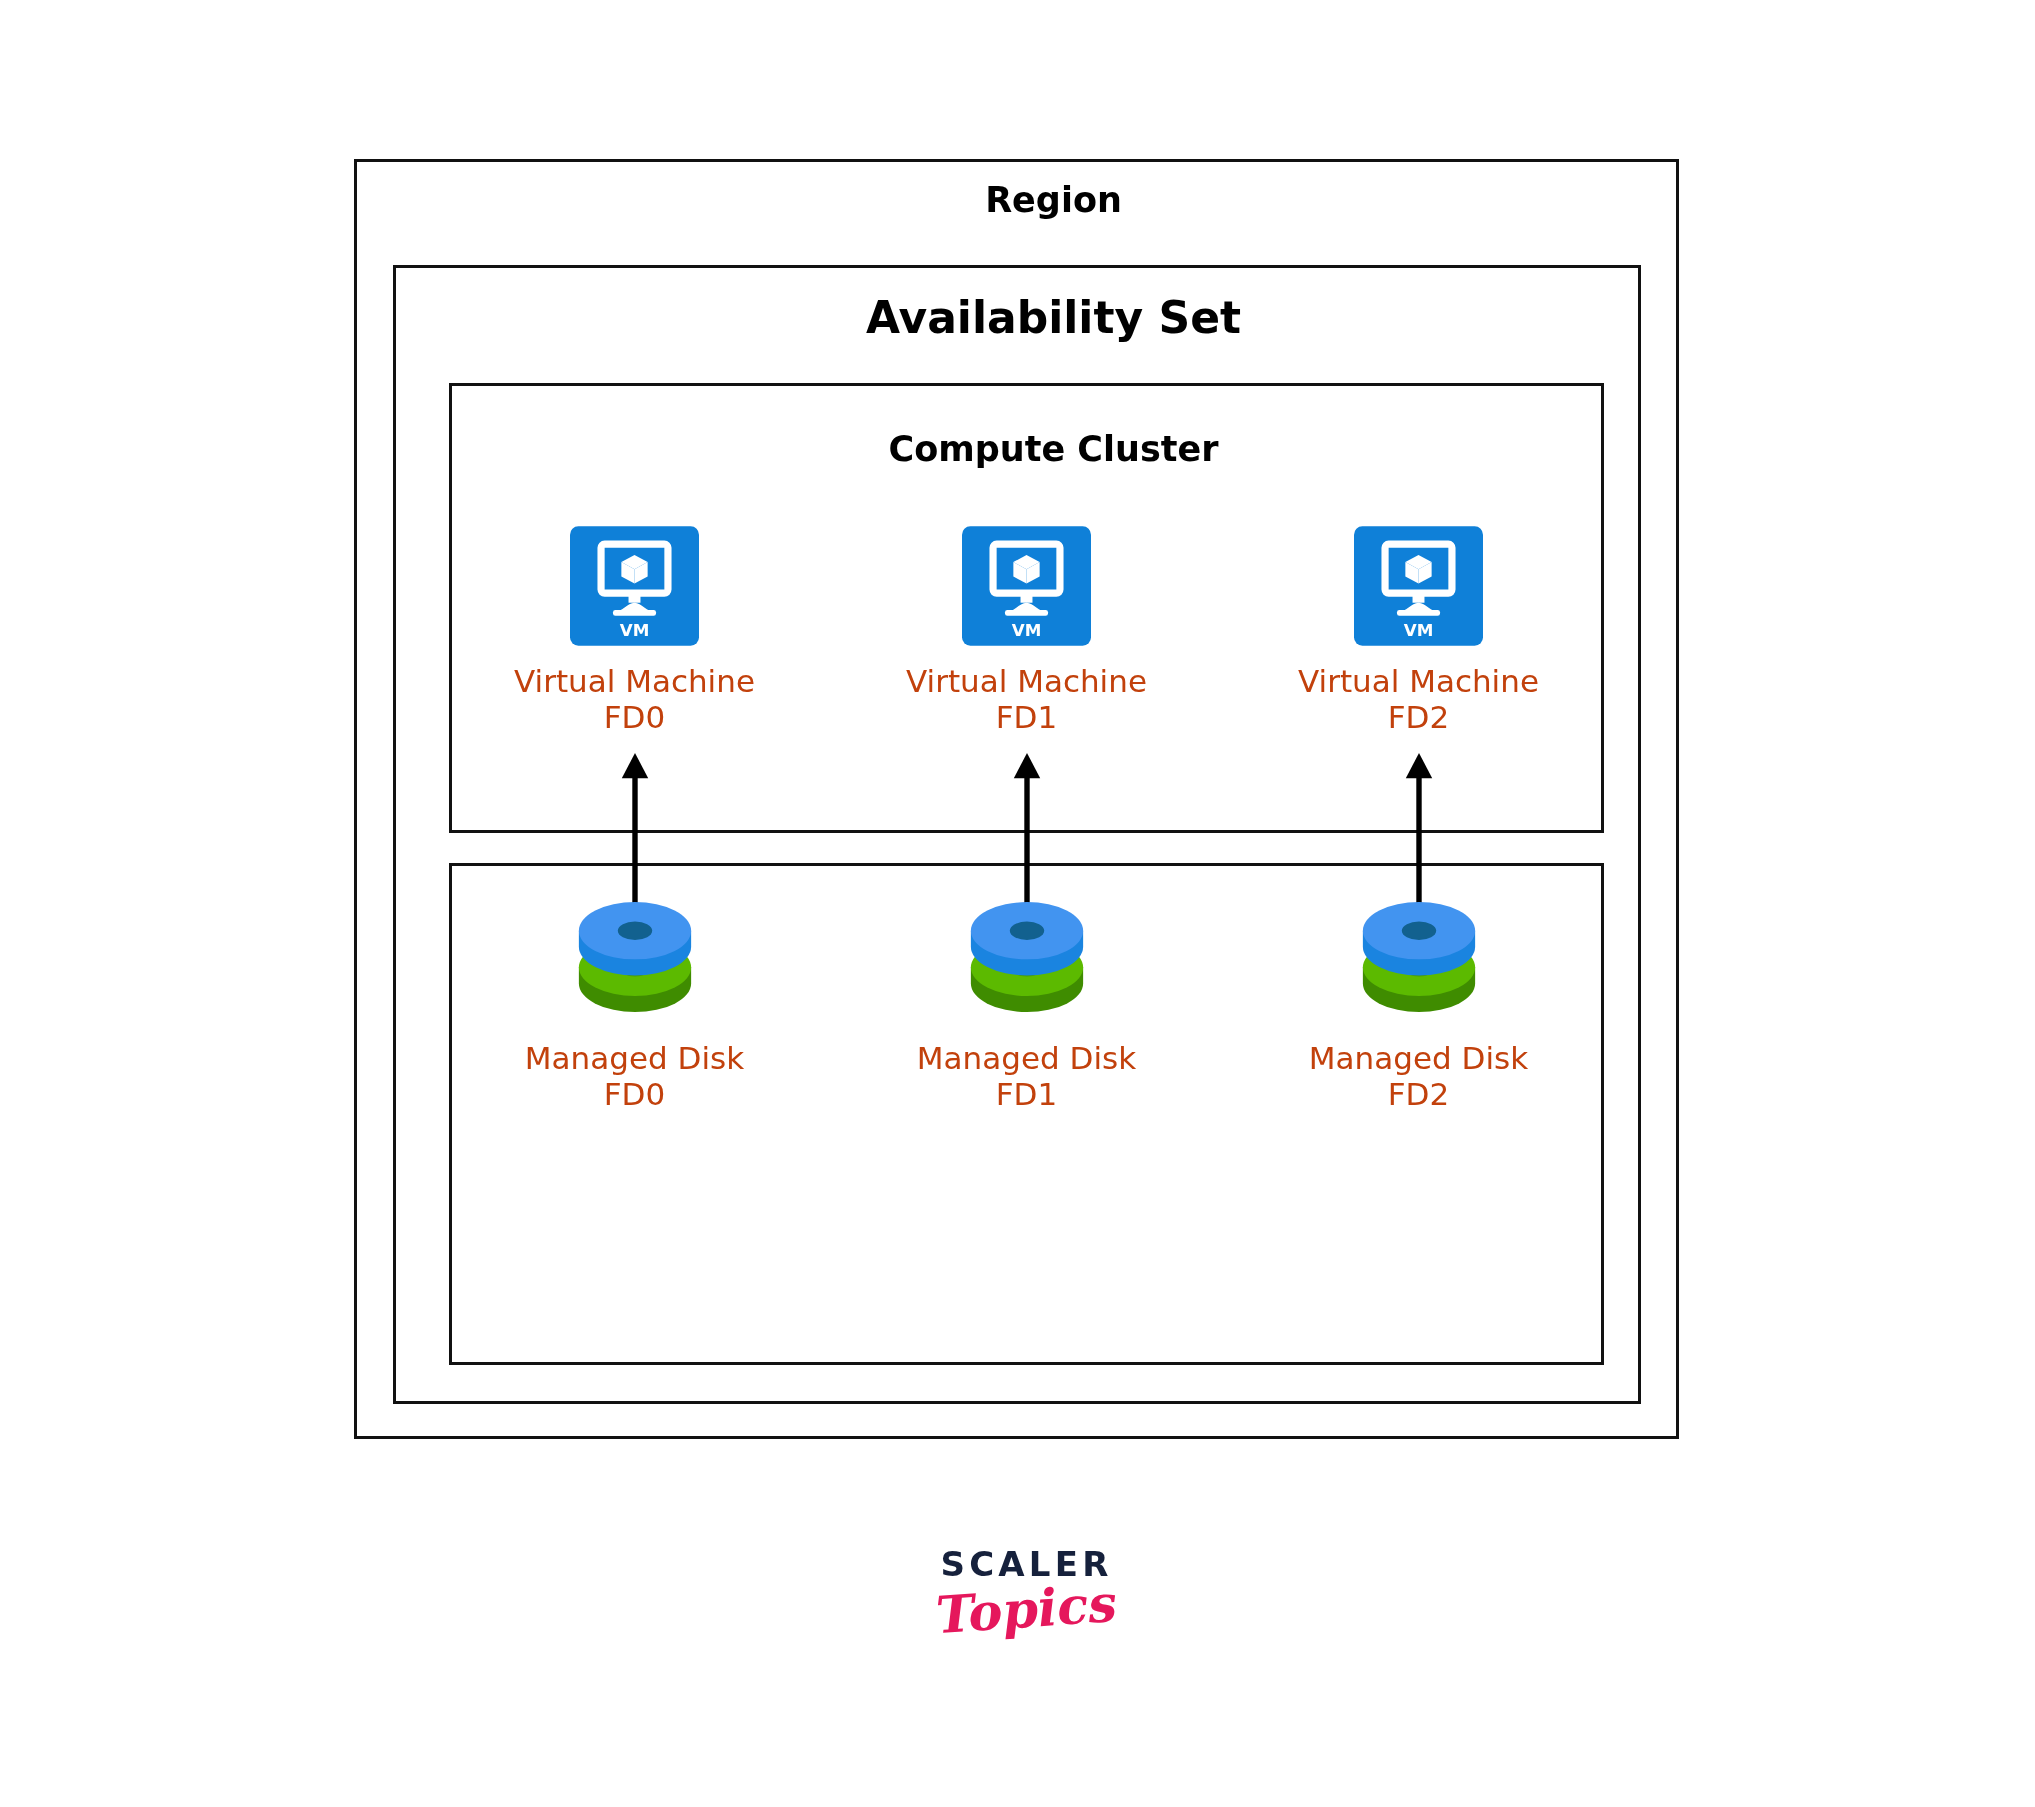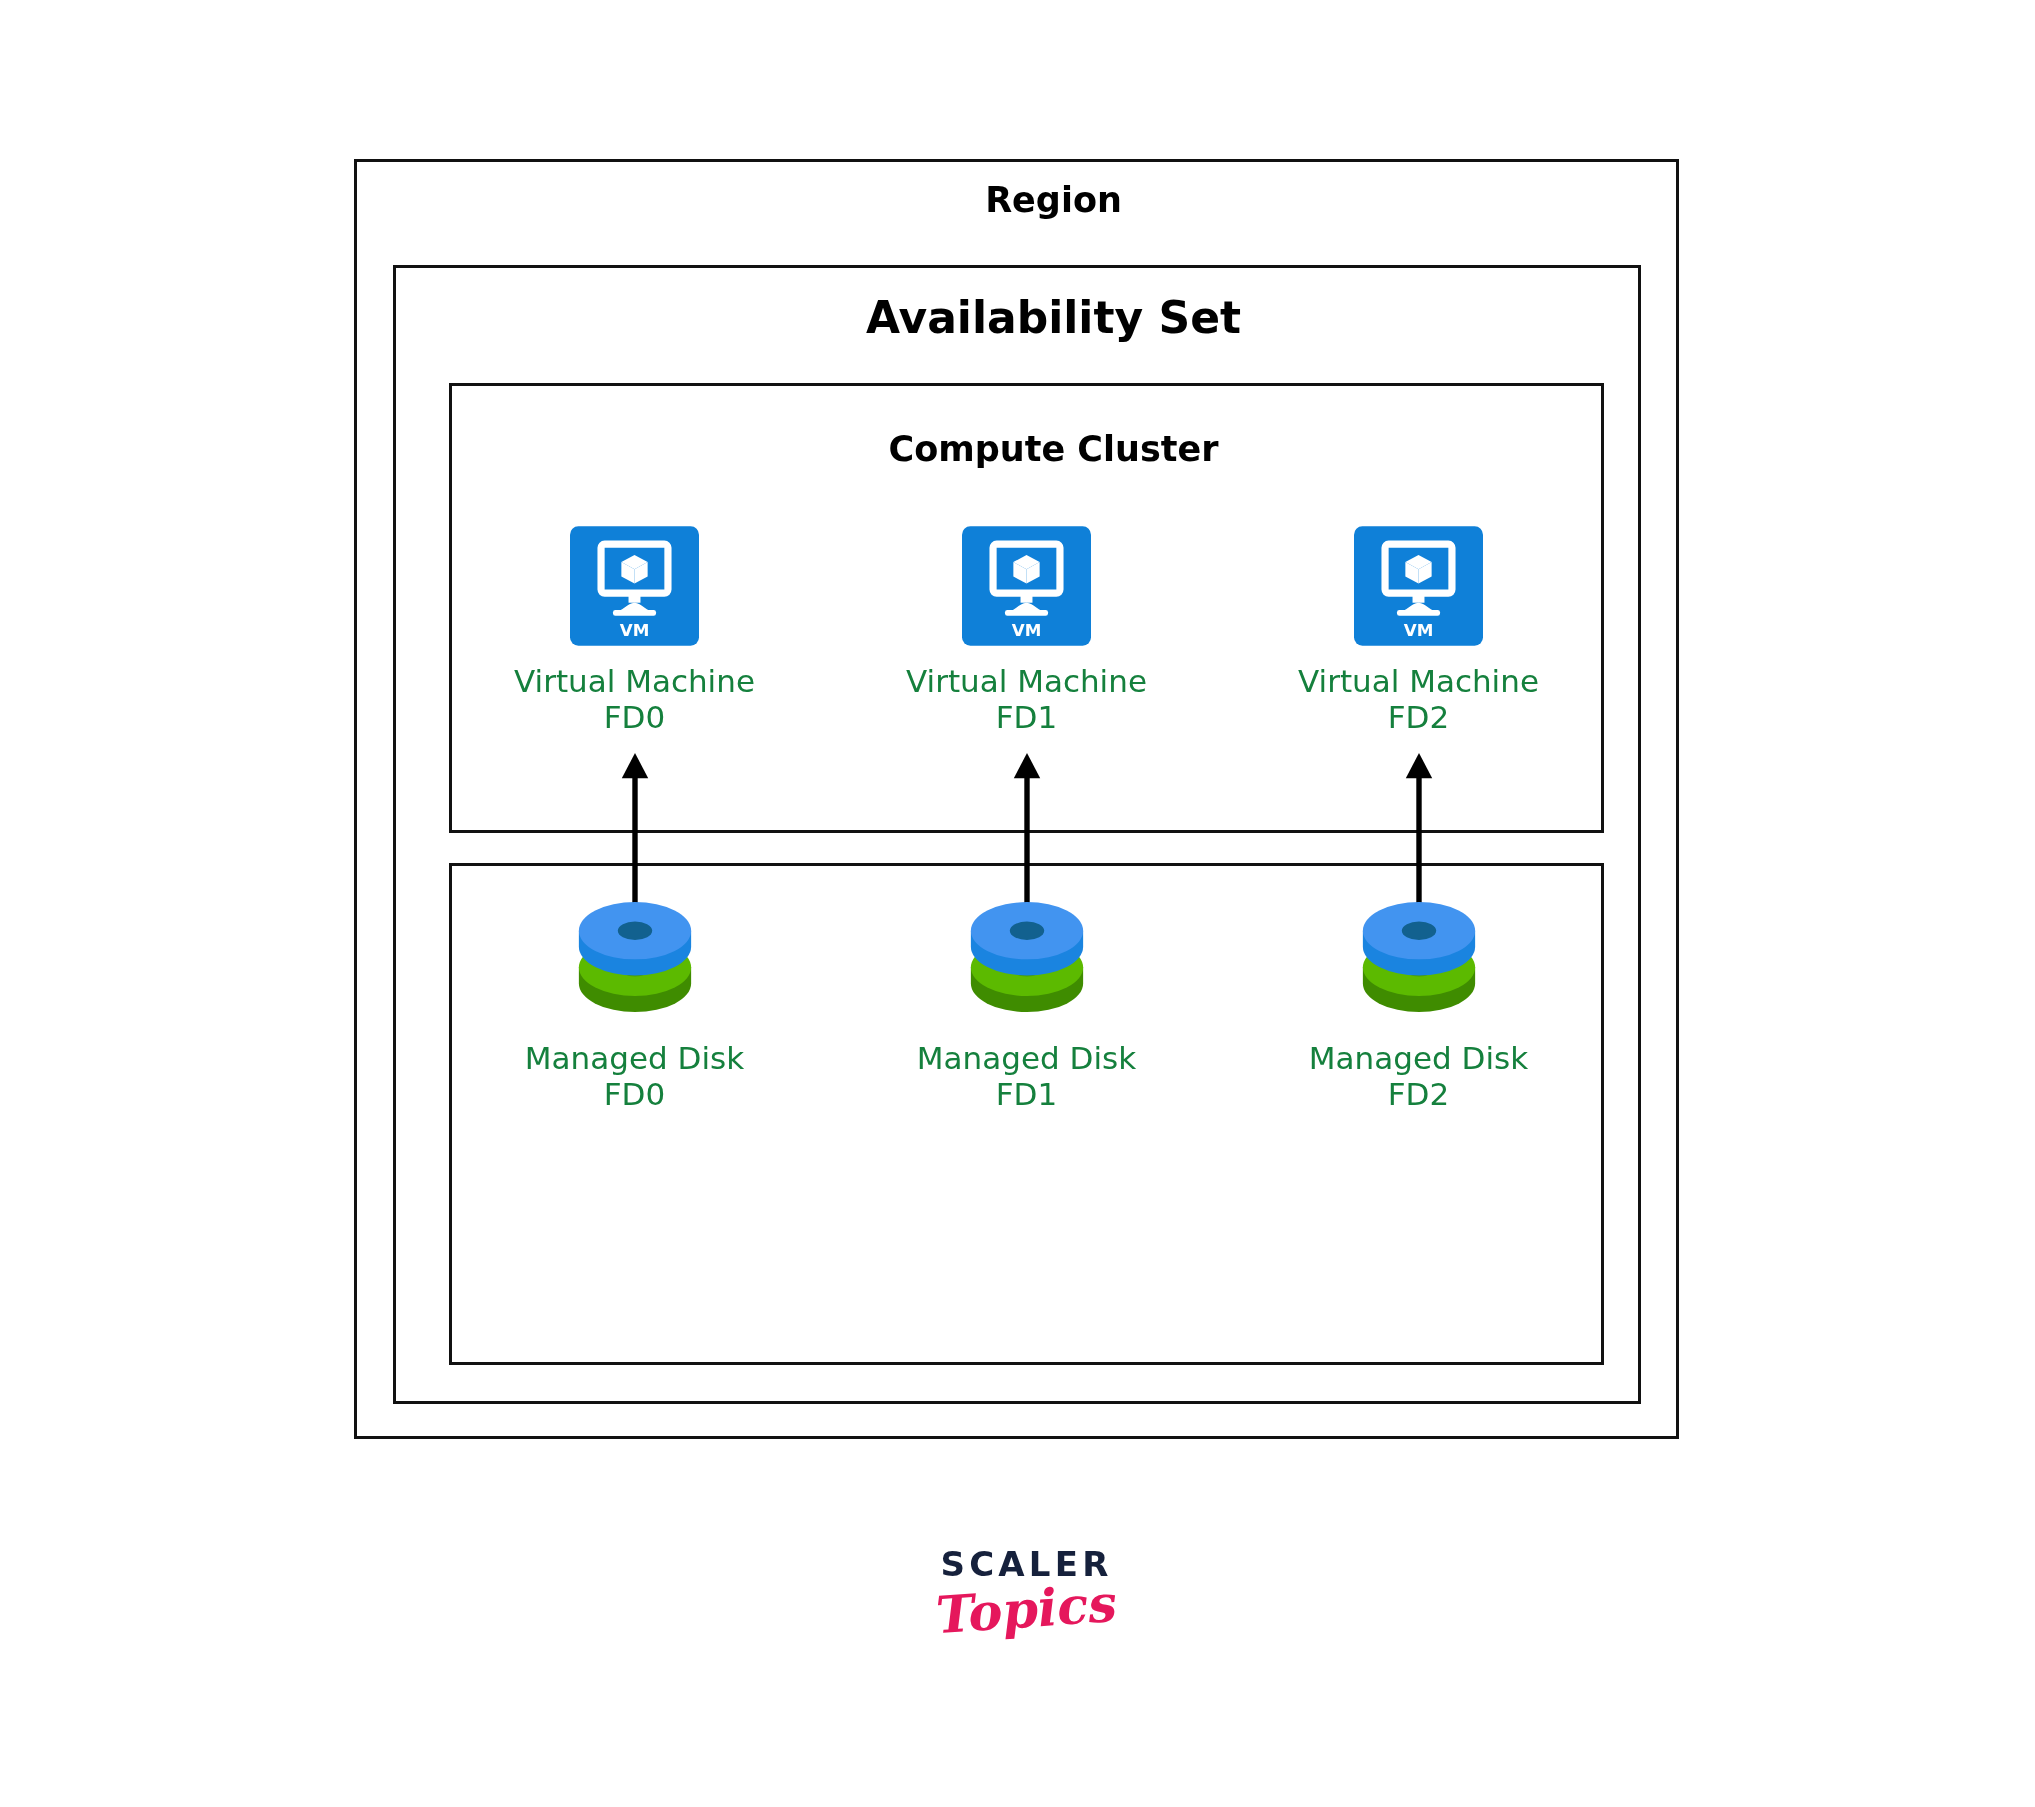--- a/index.html
+++ b/index.html
@@ -31,21 +31,21 @@
   .vm-col{top:526px;}
   .disk-col{top:896px;}
 
   
   .vm-icon{width:129px;height:120px;margin:0 auto;display:block;}
 
   
   .disk-icon{width:126px;height:129px;margin:0 auto;display:block;}
 
   
-  .node-label{font-size:31px;line-height:1.16;font-weight:400;color:#15803d;margin-top:18px;}
+  .node-label{font-size:31px;line-height:1.16;font-weight:400;color:#c2410c;margin-top:18px;}
   .node-label .l2{display:block;}
   .disk-col .node-label{margin-top:15.6px;}
 
   
   .arrow{position:absolute;width:36px;height:198px;}
 
   
   #logo{position:absolute;left:871px;top:1547px;width:311px;text-align:center;}
   #logo-scaler{font-size:34px;font-weight:700;color:#16213c;letter-spacing:4.2px;
                font-family:"DejaVu Sans","Liberation Sans",sans-serif;line-height:1;text-align:center;}

